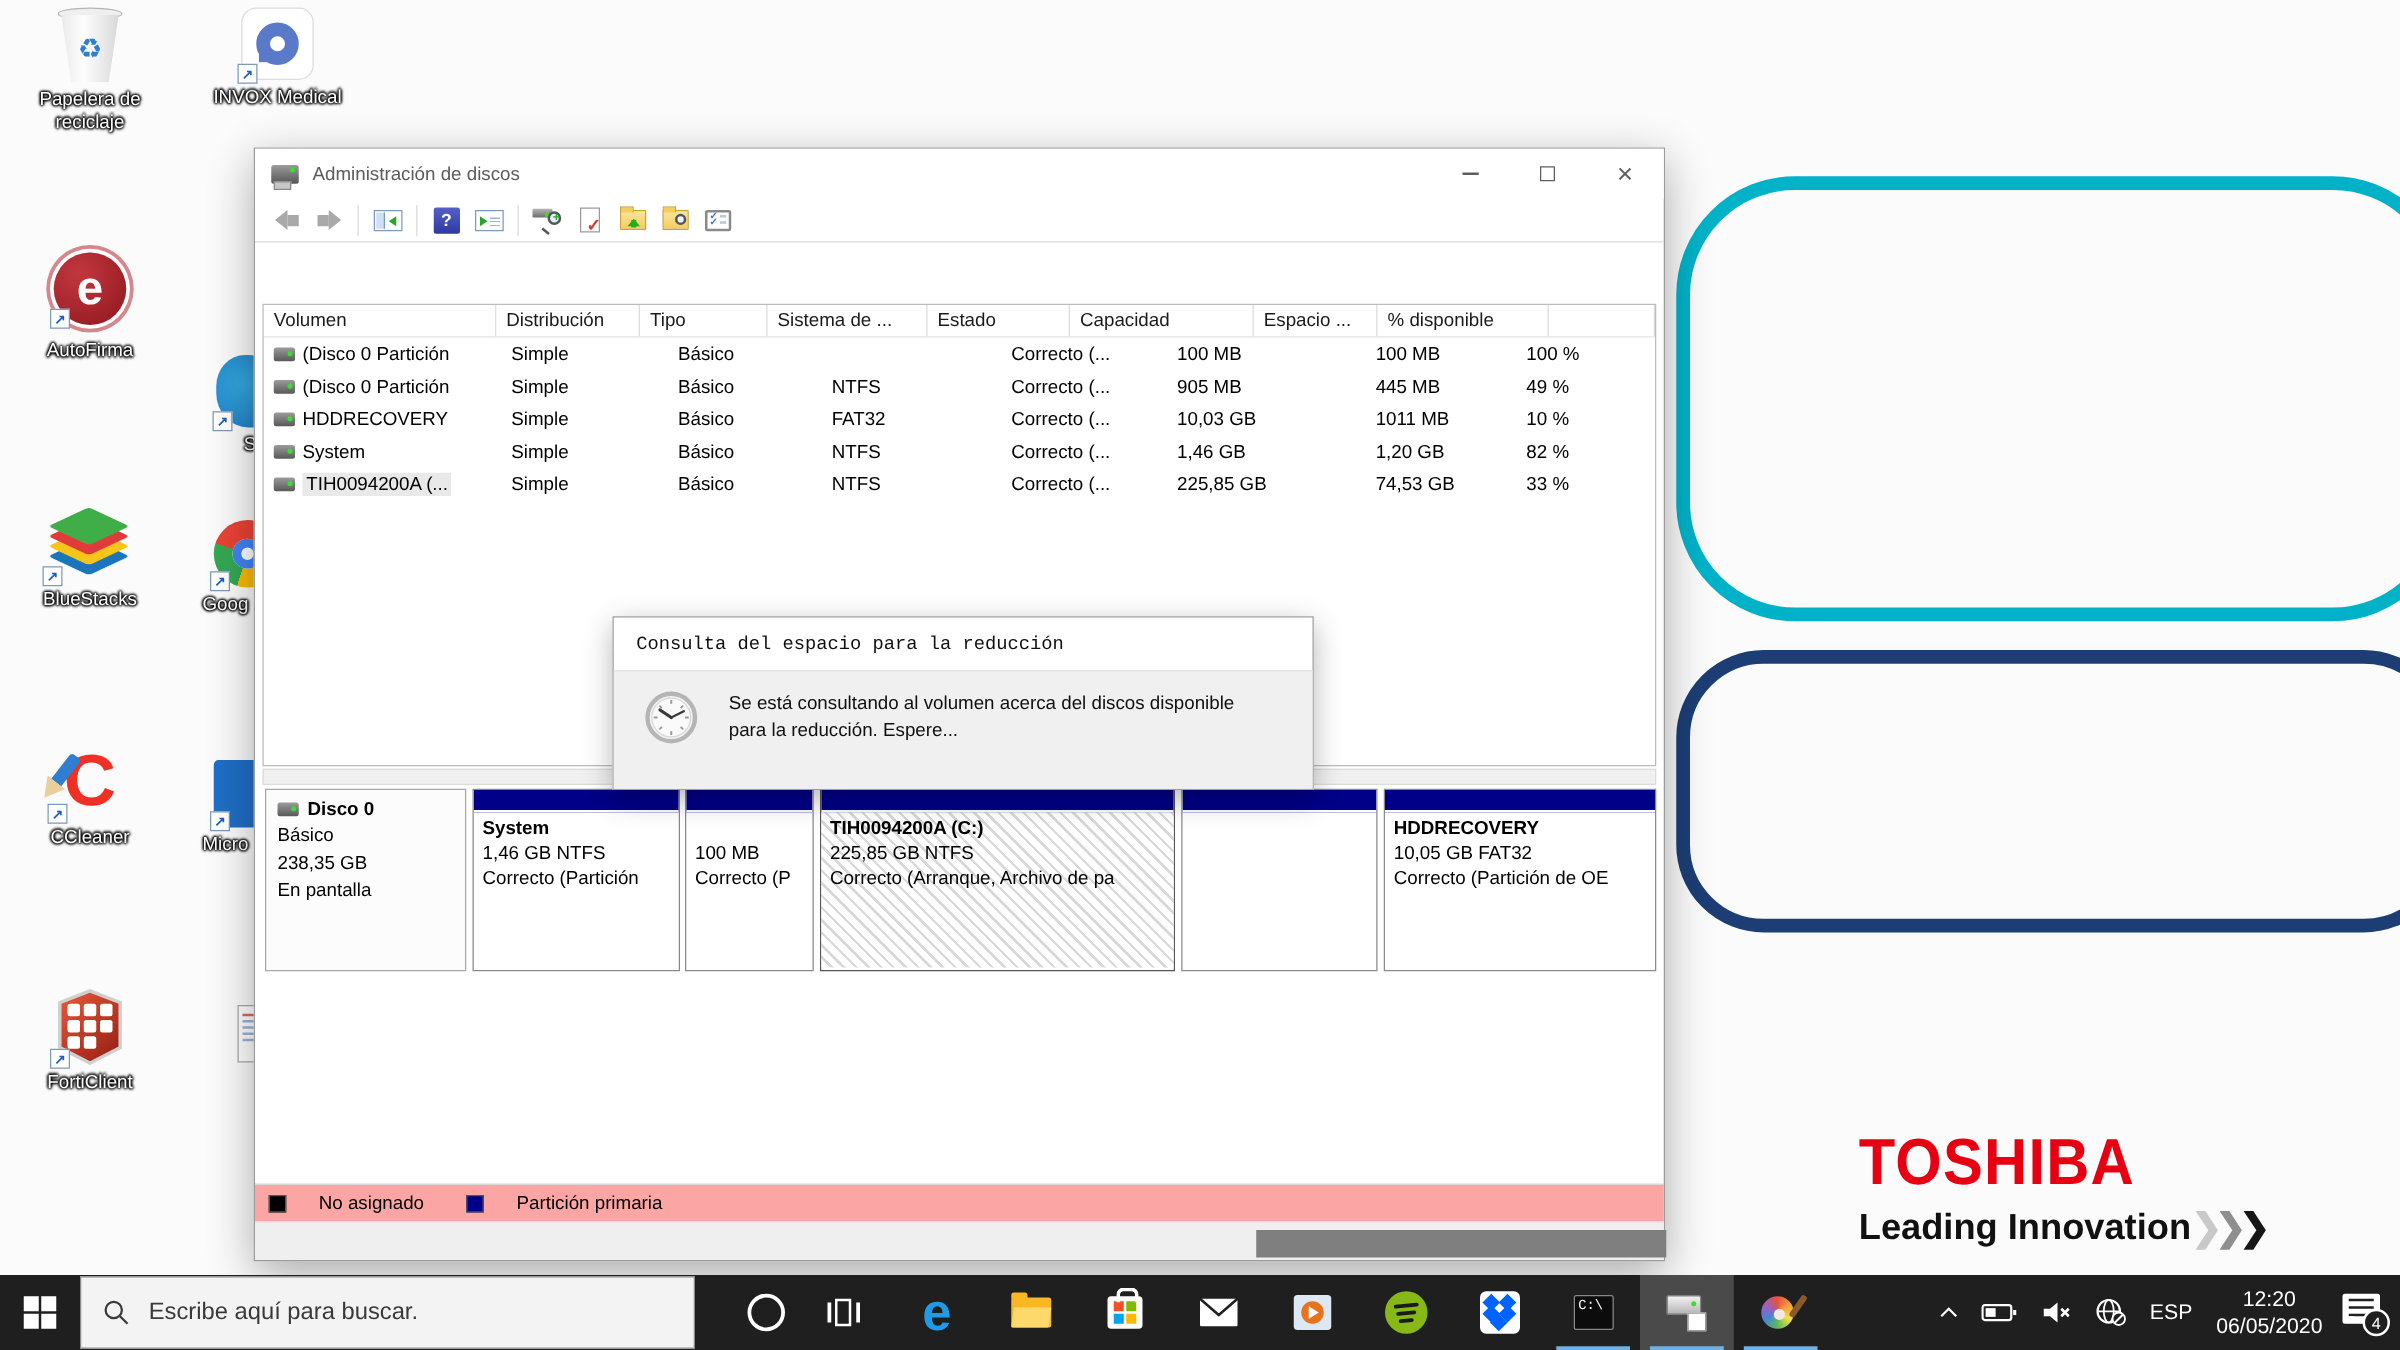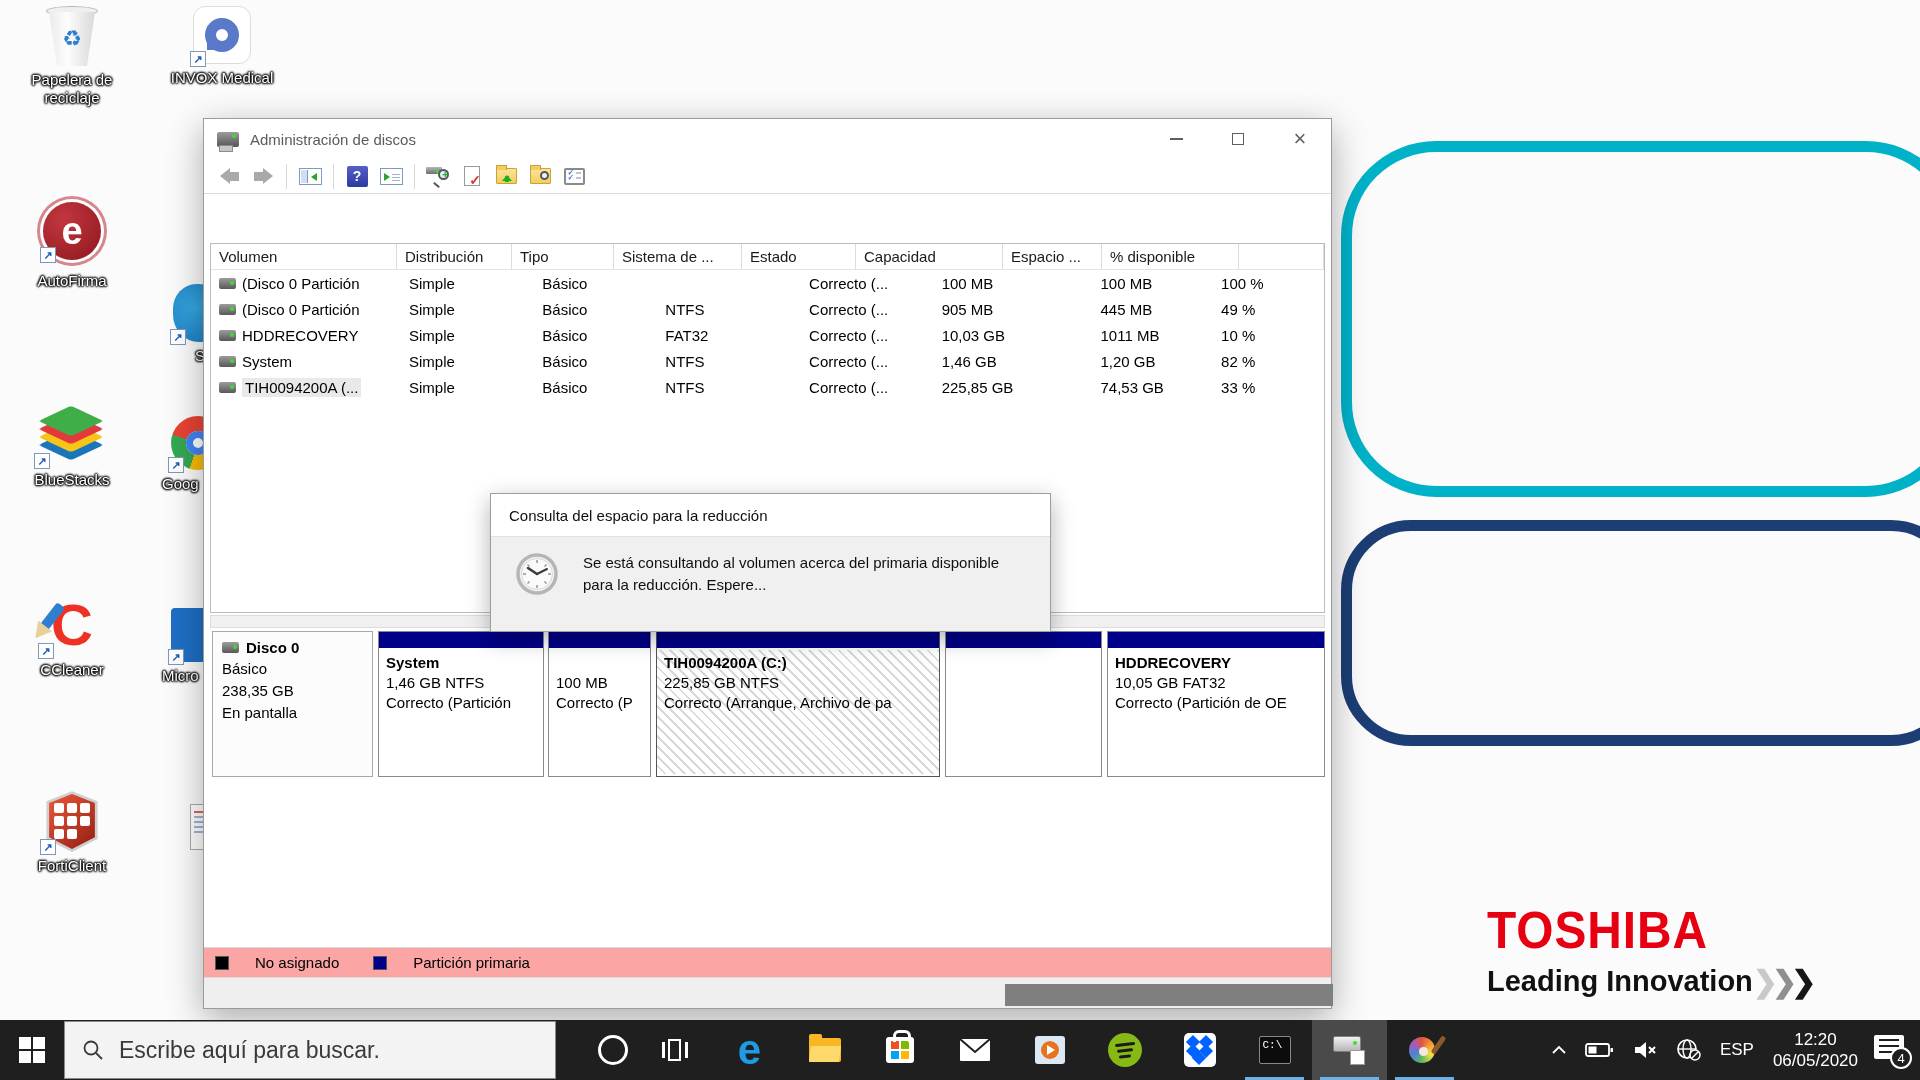--- a/index.html
+++ b/index.html
@@ -144,31 +144,31 @@
   .legend{position:absolute;left:0;top:828px;width:100%;height:30px;background:#fca5a5;border-top:1px solid #d9d9d9;
     display:flex;align-items:center;gap:26px;padding-left:11px;}
   .sq{width:14px;height:14px;border:1px solid #555;flex:none;}
   .legend .lab{margin-right:8px;}
   .bstrip{position:absolute;left:0;top:858px;width:100%;height:31px;background:#efefef;border-top:1px solid #dcdcdc;}
   .bdark{position:absolute;left:801px;top:6px;width:328px;height:22px;background:#7f7f7f;}
 
   
   .dialog{position:absolute;left:490px;top:493px;width:561px;height:139px;background:#fff;border:1px solid #9e9e9e;
     box-shadow:0 7px 22px rgba(0,0,0,.3);z-index:20;font-size:15px;}
-  .dtitle{height:42px;display:flex;align-items:center;padding-left:18px;color:#0f0f0f;}
+  .dtitle{height:42px;display:flex;align-items:center;padding-left:18px;color:#0f0f0f;font-family:Liberation Mono, monospace;}
   .dbody{position:absolute;left:0;top:42px;right:0;bottom:0;background:#f0f0f0;border-top:1px solid #e0e0e0;}
   .dclock{position:absolute;left:24px;top:15px;}
   .dmsg{position:absolute;left:92px;top:15px;width:438px;line-height:1.45;color:#0f0f0f;}
 
   
   .taskbar{position:absolute;left:0;top:1020px;width:1920px;height:60px;background:#1f1f1f;z-index:30;display:flex;align-items:center;}
   .tb-start{width:64px;height:60px;display:flex;align-items:center;justify-content:center;}
   .winlogo{display:grid;grid-template-columns:12px 12px;grid-template-rows:12px 12px;gap:2px;}
   .winlogo div{background:#fff;}
-  .searchbox{width:492px;height:58px;background:#f3f3f3;border:1px solid #8a8a8a;display:flex;align-items:center;gap:15px;padding-left:17px;color:#3a3a3a;font-size:23px;}
+  .searchbox{width:492px;height:58px;background:#f3f3f3;border:1px solid #8a8a8a;display:flex;align-items:center;gap:15px;padding-left:17px;color:#3a3a3a;font-size:19px;}
   .cortana{width:30px;height:30px;border:3px solid #fff;border-radius:50%;margin-left:42px;flex:none;}
   .taskview{margin-left:34px;position:relative;width:26px;height:24px;flex:none;}
   .taskview .tvc{position:absolute;left:6px;top:1px;width:13px;height:22px;border:2px solid #fff;}
   .taskview .tvl{position:absolute;left:0;top:4px;width:3px;height:16px;background:#fff;}
   .taskview .tvr{position:absolute;right:0;top:4px;width:3px;height:16px;background:#fff;}
   .apps{display:flex;margin-left:24px;height:60px;}
   .appbtn{width:75px;height:60px;display:flex;align-items:center;justify-content:center;position:relative;}
   .appbtn.active{background:#4a4a4a;}
   .appbtn .runline{position:absolute;left:8px;right:8px;bottom:0;height:3px;background:#6cb2e8;}
   .edge-e{color:#1e9be4;font-size:42px;font-weight:bold;line-height:1;}
@@ -568,21 +568,21 @@
         <line x1="8" y1="22" x2="11" y2="22"></line>
           <line x1="33" y1="22" x2="36" y2="22"></line>
         <line x1="12.5" y1="12.5" x2="14.5" y2="14.5"></line>
           <line x1="29.5" y1="29.5" x2="31.5" y2="31.5"></line>
         <line x1="31.5" y1="12.5" x2="29.5" y2="14.5"></line>
           <line x1="14.5" y1="29.5" x2="12.5" y2="31.5"></line>
       </g>
       <line x1="22" y1="22" x2="13" y2="16" stroke="#3a3a3a" stroke-width="2.6" stroke-linecap="round"></line>
       <line x1="22" y1="22" x2="32" y2="17" stroke="#3a3a3a" stroke-width="2" stroke-linecap="round"></line>
     </svg>
-    <div class="dmsg">Se está consultando al volumen acerca del primaria disponible para la reducción. Espere...</div>
+    <div class="dmsg">Se está consultando al volumen acerca del discos disponible para la reducción. Espere...</div>
   </div>
 </div>
 
 <div class="taskbar">
   <div class="tb-start">
     <div class="winlogo">
         <div></div>
         <div></div>
         <div></div>
         <div></div>

